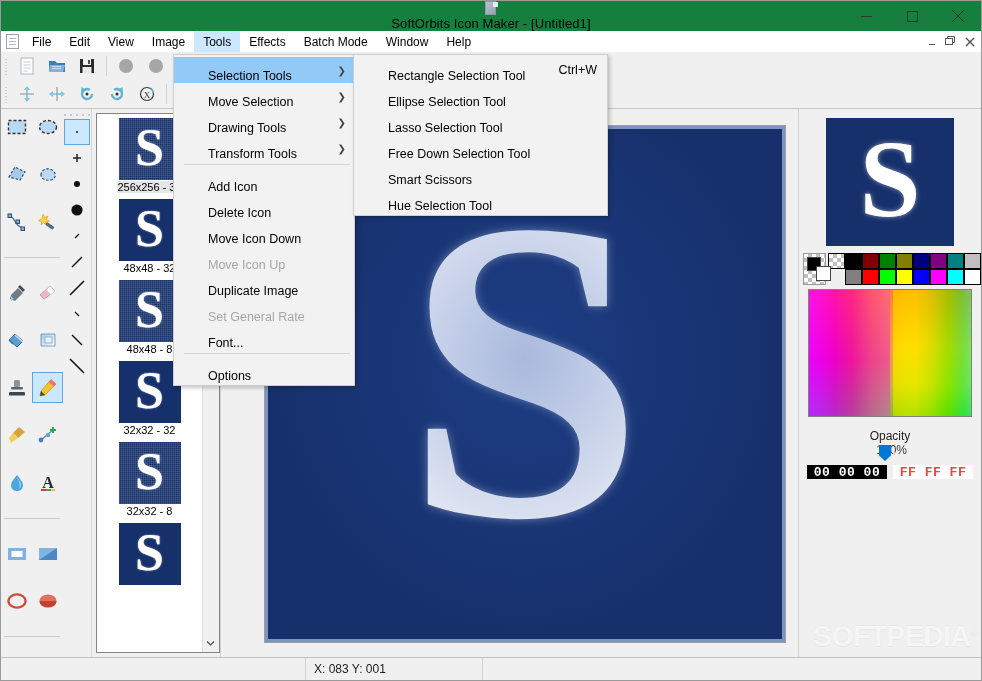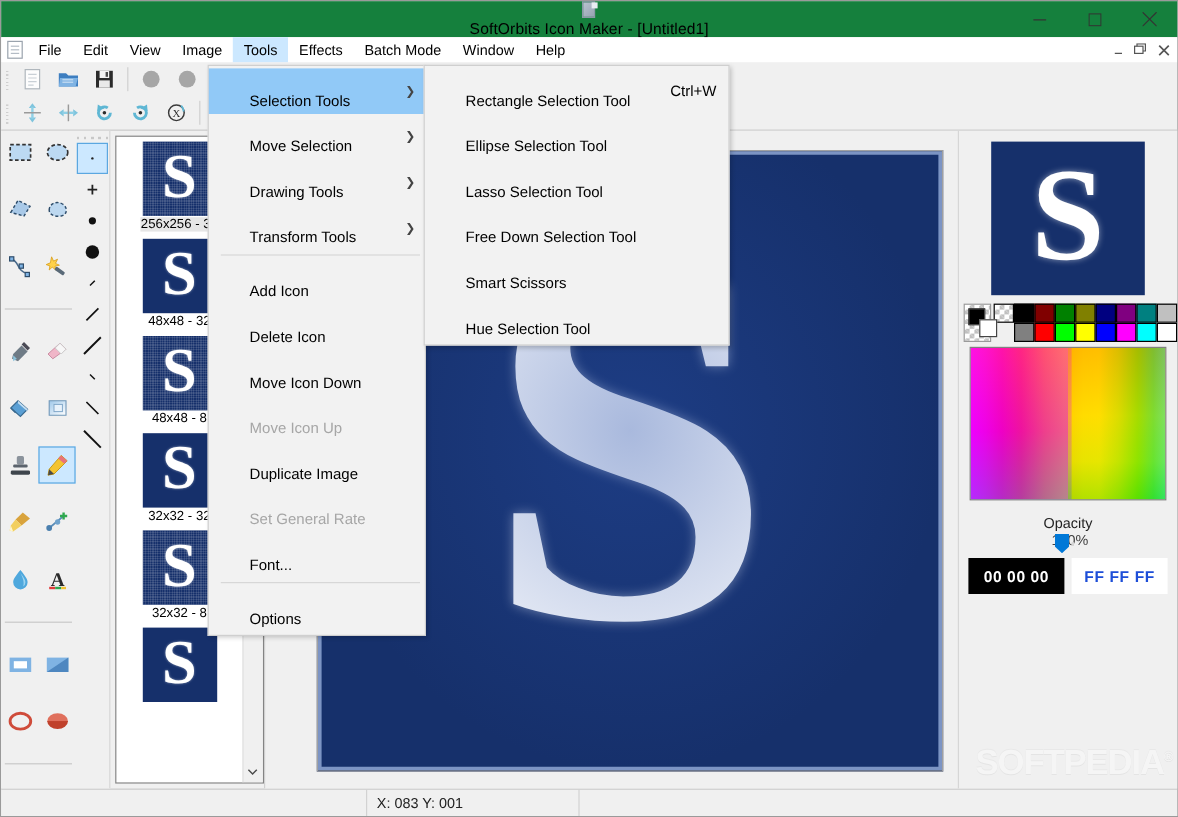--- a/index.html
+++ b/index.html
@@ -348,26 +348,26 @@
   .slider .knob {
     position:absolute;right:2px;top:2px;width:12px;height:16px;
     background:#0078d7;
     clip-path: polygon(0 0, 100% 0, 100% 65%, 50% 100%, 0 65%);
   }
   .opacity-val { font-size:12px;color:#404040;min-width:34px;text-align:right;}
   .hexrow {
     display:flex;margin:8px 8px 0 8px;
   }
   .hexbox {
-    flex:1;height:30px;display:flex;align-items:center;justify-content:center;
-    font-family:Liberation Sans, sans-serif;
+    flex:1;height:14px;display:flex;align-items:center;justify-content:center;
+    font-family:Liberation Mono, monospace;
     font-size:13px;font-weight:bold;letter-spacing:.5px;
   }
   .hexbox.fg { background:#000;color:#fff;margin-right:6px;}
-  .hexbox.bg { background:#fff;color:#1d4ed8;}
+  .hexbox.bg { background:#fff;color:#ef4444;}
   .watermark {
     margin-top:auto;
     text-align:right;
     padding:0 4px 4px 0;
     font-family:"Liberation Sans", sans-serif;
     font-size:29px;font-weight:bold;letter-spacing:-1px;
     color:#f5f5f5;
     text-shadow:0 1px 0 #e4e4e4, 0 -1px 0 #e8e8e8;
     user-select:none;
     white-space:nowrap;
@@ -397,22 +397,22 @@
     background:#f2f2f2;
     border:1px solid #cfcfcf;
     box-shadow: 2px 2px 4px rgba(0,0,0,.22);
     padding:2px 0;
     z-index: 50;
     font-size:12.5px;
   }
   #tools-menu { left:172px; top:53px; width:180px; }
   #submenu    { left:352px; top:53px; width:253px; }
   .mrow {
-    height:22px;display:flex;align-items:center;
-    padding:16px 8px 0 34px;
+    height:22px;display:flex;align-items:flex-end;
+    padding:4px 8px 0 34px;
     position:relative;
     white-space:nowrap;
     color:#000;
   }
   .mrow.disabled { color:#a6a6a6; }
   .mrow.hl { background:#91c9f7; }
   .mrow .arrow {
     position:absolute;right:8px;top:50%;transform:translateY(-50%);
     font-size:10px;color:#444;
   }

